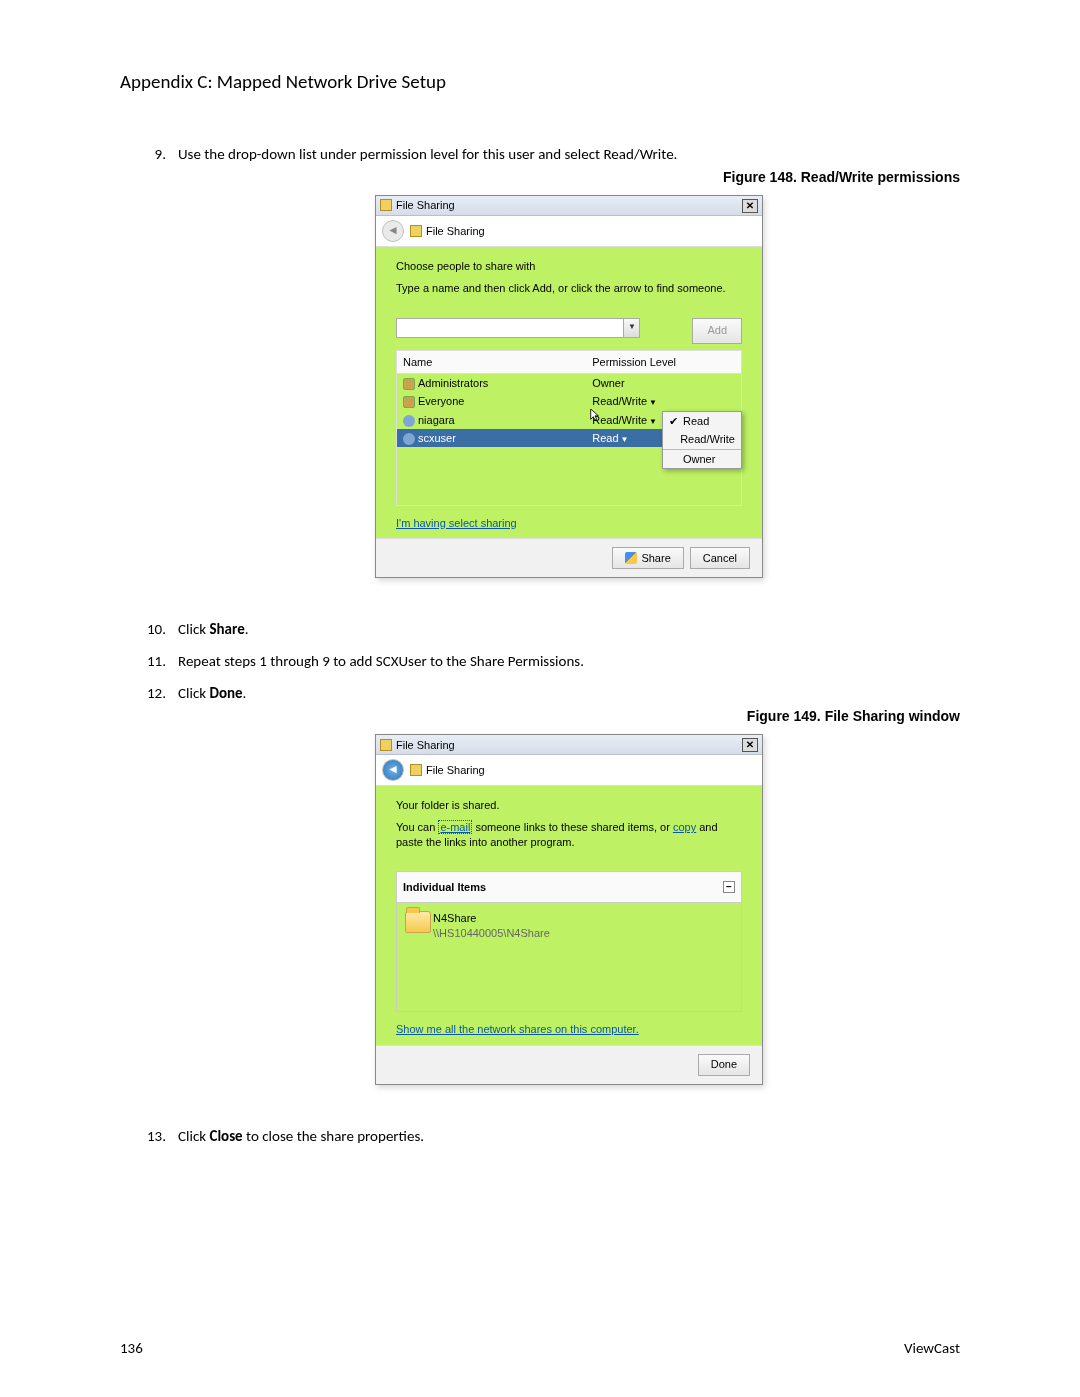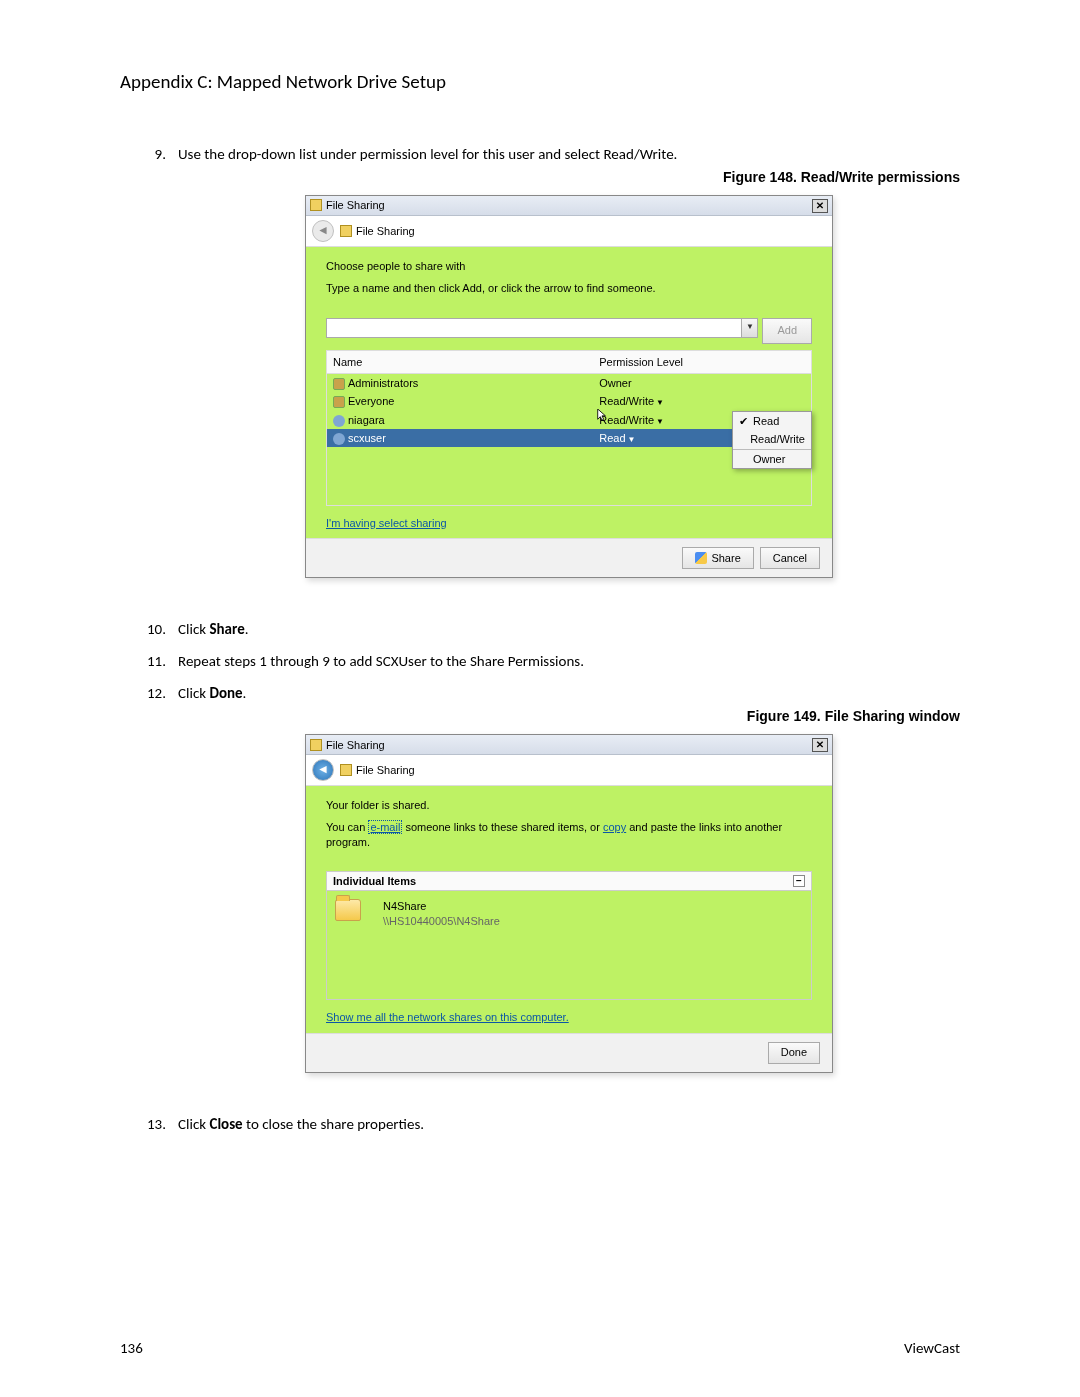--- a/index.html
+++ b/index.html
@@ -17,21 +17,21 @@
   .step-list { list-style: none; }
   .step { display: flex; font-size: 15px; margin-bottom: 14px; }
   .step-num { width: 40px; flex-shrink: 0; text-align: right; padding-right: 12px; margin-left: 18px; }
   .step-body { flex: 1; }
   .step-body .bold { font-weight: bold; }
   .fig-caption { font-family: Arial, Helvetica, sans-serif; font-weight: bold; font-size: 14px; margin: 6px 0 10px 0; text-align: right; }
   .dialog-wrap { display:flex; justify-content:center; margin-bottom: 28px; }
 
   
   .dlg {
-    width: 528px;
+    width: 388px;
     border: 1px solid #888;
     background: #f4f4f4;
     box-shadow: 2px 3px 6px rgba(0,0,0,.15);
     font-family: "Segoe UI", Tahoma, sans-serif;
     font-size: 11px;
     line-height: 1.3;
   }
   .titlebar {
     display:flex; align-items:center; justify-content:space-between;
     background: linear-gradient(#e8edf5,#d6dde9);
@@ -46,43 +46,43 @@
   .back-btn { width:22px;height:22px;border-radius:50%;background:#eaeaea;border:1px solid #c0c0c0;display:flex;align-items:center;justify-content:center;font-size:12px;color:#888; }
   .back-btn.active { background: radial-gradient(#6fb1e6,#2b74b8); color:#fff; }
   .addr { display:flex;align-items:center;gap:4px; font-size:11px;}
   .addr .ico { width:12px;height:12px;background:#f0d060;border:1px solid #b09020; }
   .dlg-body { padding: 12px 20px 8px 20px; background:#bef264; }
   .subhead { font-size:11px; margin-bottom:8px; }
   .subtext { font-size:11px; margin-bottom:22px; }
   .inputrow { display:flex; gap:4px; margin-bottom:6px; }
   .combo { flex:1; height:20px; border:1px solid #aaa; background:#fff; display:flex; align-items:center; justify-content:flex-end; }
   .combo-drop { width:16px;height:100%;border-left:1px solid #aaa;display:flex;align-items:center;justify-content:center;font-size:8px;color:#333; background:linear-gradient(#f8f8f8,#ddd);}
-  .btn { height:20px; padding:12px 14px; border:1px solid #aaa; background:linear-gradient(#fafafa,#e5e5e5); font-size:11px; display:flex;align-items:center; }
+  .btn { height:20px; padding:12px 14px; border:1px solid #aaa; background:linear-gradient(#fafafa,#e5e5e5); font-size:11px; display:flex;align-items:center;margin-left:48px; }
   .btn.dis { color:#999; }
   .tbl { width:100%; border:1px solid #ddd; border-collapse:collapse; font-size:11px; }
   .tbl th { text-align:left; font-weight:normal; padding:4px 6px; border-bottom:1px solid #ddd; background:#fafafa; }
   .tbl td { padding:2px 6px; }
   .tbl tr.sel { background:#3a6ea5; color:#fff; }
   .tinyico { display:inline-block; width:12px;height:12px; vertical-align:middle; margin-right:3px; }
   .tinyico.grp { background:#c9a24b; border:1px solid #7a5; border-radius:2px; }
   .tinyico.usr { background:#7fa6d3; border-radius:50%; position:relative; }
   .perm-drop { font-size:8px; margin-left:2px; }
   .menu { position:absolute; width:80px; background:#f4f4f4; border:1px solid #999; box-shadow:2px 2px 5px rgba(0,0,0,.3); font-size:11px; }
   .menu-item { padding:2px 6px; display:flex; align-items:center; gap:4px; }
   .menu-item.sep { border-top:1px solid #bbb; }
   .menu-check { width:10px; display:inline-block; }
   .link { color:#0b57a6; text-decoration:underline; font-size:11px; cursor:pointer; }
   .dlg-foot { display:flex; justify-content:flex-end; gap:6px; padding:8px 12px; background:#f1f1f1; border-top:1px solid #ddd; }
   .share-btn { display:flex; align-items:center; gap:4px; height:22px; padding:0 12px; border:1px solid #aaa; background:linear-gradient(#fafafa,#e5e5e5); font-size:11px;}
   .share-shield { width:12px;height:12px; background:linear-gradient(135deg,#4b8ef1 50%,#f7c948 50%); border-radius:2px; }
 
   
-  .items-head { display:flex; justify-content:space-between; align-items:center; border:1px solid #ccc; border-bottom:0; padding:2px 6px; background:#fafafa; font-weight:bold; font-size:11px;}
+  .items-head { display:flex; justify-content:space-between; align-items:center; border:1px solid #ccc; border-bottom:0; padding:8px 6px; background:#fafafa; font-weight:bold; font-size:11px;}
   .items-body { border:1px solid #ccc; height:110px; padding:8px; }
-  .folder-row { display:flex; align-items:flex-start; gap:22px; }
+  .folder-row { display:flex; align-items:flex-start; gap:2px; }
   .folder-ico { width:26px;height:22px;background:linear-gradient(#fde9a8,#f5c94b); border:1px solid #c9a24b; border-radius:3px 3px 2px 2px; position:relative;}
   .folder-ico::before{content:'';position:absolute;top:-5px;left:0;width:12px;height:5px;background:#f5c94b;border:1px solid #c9a24b;border-bottom:none;border-radius:2px 2px 0 0;}
   .folder-name { font-size:11px; }
   .folder-path { font-size:11px; color:#666; }
   .minus-box { width:12px;height:12px;border:1px solid #888;background:#fff;display:flex;align-items:center;justify-content:center;font-size:10px;line-height:1; }
 
   .page-footer { position:absolute; bottom:40px; left:120px; right:120px; display:flex; justify-content:space-between; font-size:15px; }
 
   .rel { position:relative; }
   .perm-cell-inner { position:relative; }

